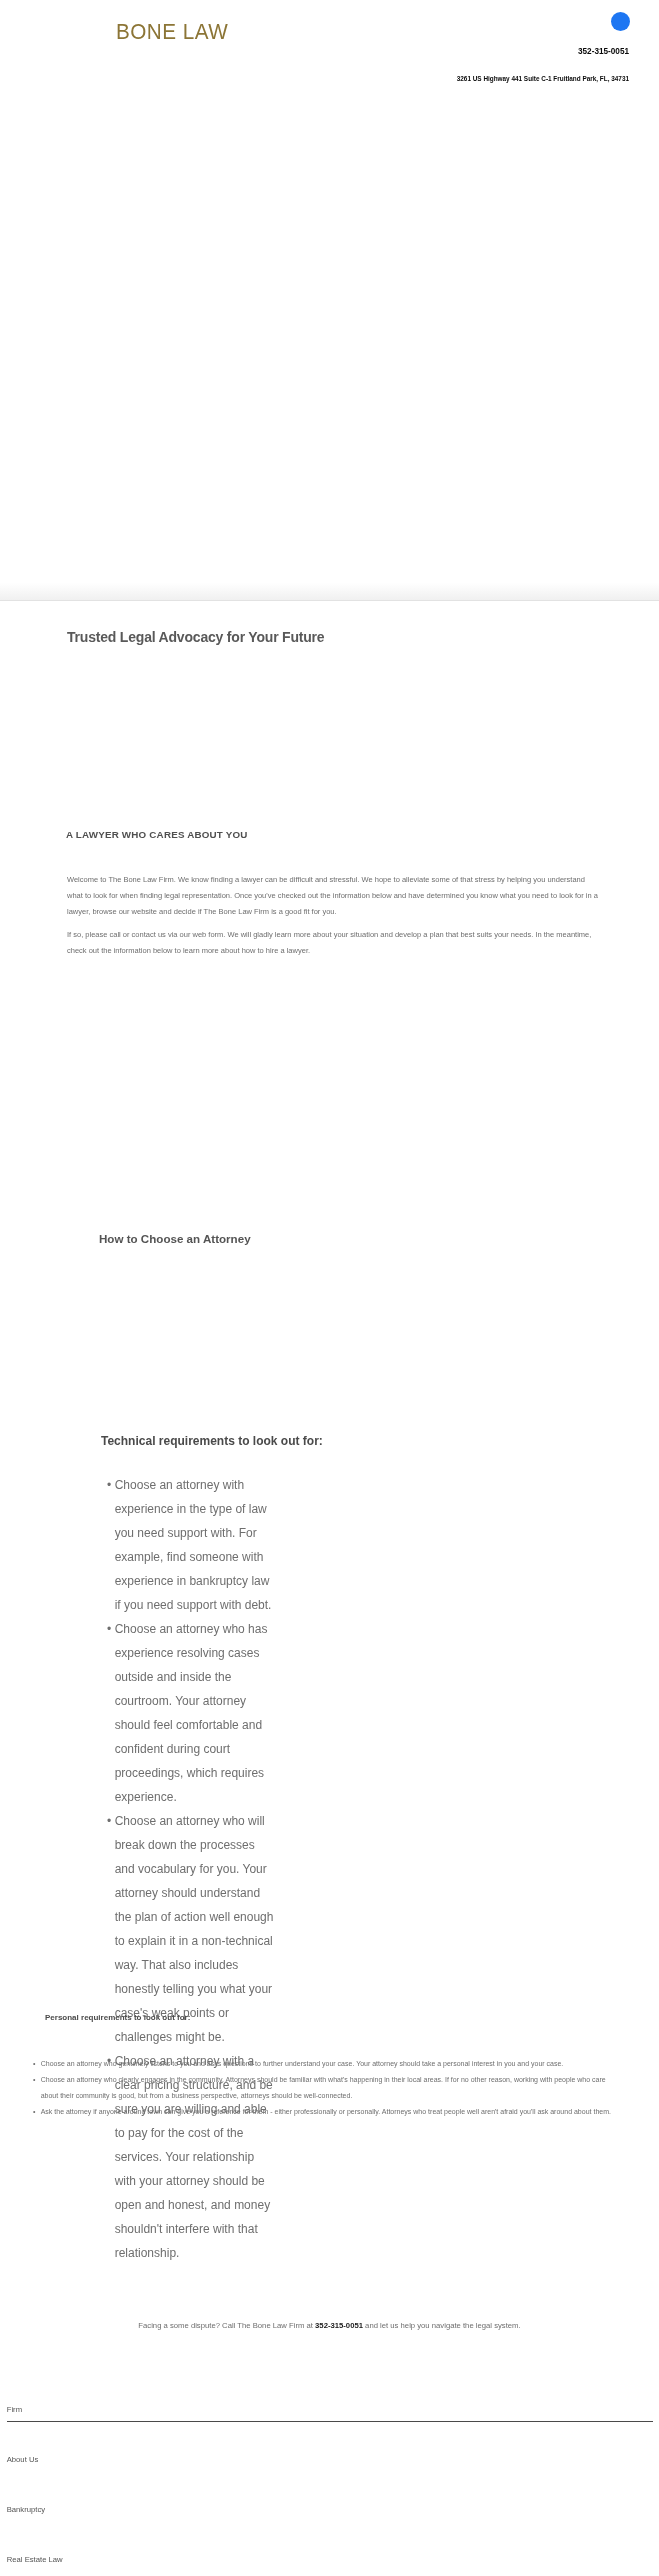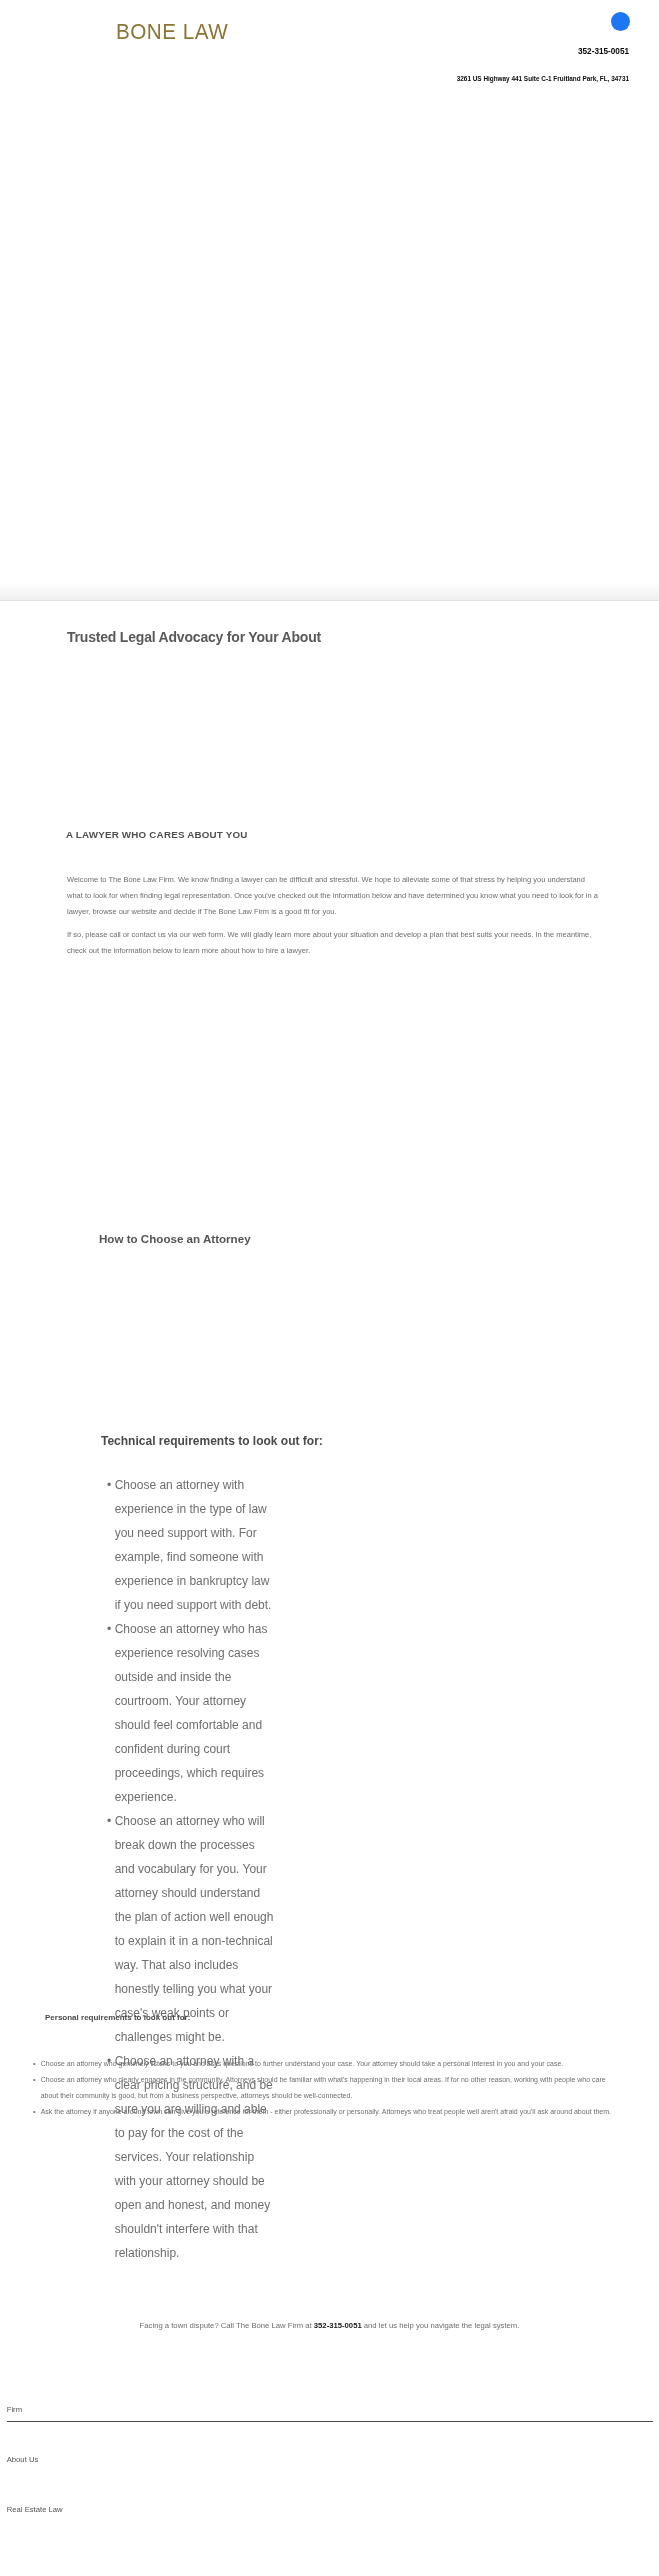--- a/index.html
+++ b/index.html
@@ -56,21 +56,21 @@
 
 <div id="page">
 
   <div class="logo">BONE LAW</div>
   <div class="social-dot social-top"></div>
   <div class="phone-top">352-315-0051</div>
   <div class="addr-top">3261 US Highway 441 Suite C-1 Fruitland Park, FL, 34731</div>
 
   <div class="hero"></div>
 
-  <div class="hero-title">Trusted Legal Advocacy for Your About</div>
+  <div class="hero-title">Trusted Legal Advocacy for Your Future</div>
 
   <div class="intro-h">A LAWYER WHO CARES ABOUT YOU</div>
   <div class="intro-p">
     <p>Welcome to The Bone Law Firm. We know finding a lawyer can be difficult and stressful. We hope to alleviate some of that stress by helping you understand what to look for when finding legal representation. Once you've checked out the information below and have determined you know what you need to look for in a lawyer, browse our website and decide if The Bone Law Firm is a good fit for you.</p>
     <p>If so, please call or contact us via our web form. We will gladly learn more about your situation and develop a plan that best suits your needs. In the meantime, check out the information below to learn more about how to hire a lawyer.</p>
   </div>
 
   <div class="choose-h">How to Choose an Attorney</div>
 
   <div class="tech-h">Technical requirements to look out for:</div>
@@ -81,28 +81,29 @@
     <li>Choose an attorney with a clear pricing structure, and be sure you are willing and able to pay for the cost of the services. Your relationship with your attorney should be open and honest, and money shouldn't interfere with that relationship.</li>
   </ul>
 
   <div class="pers-h">Personal requirements to look out for:</div>
   <ul class="blist pers-list">
     <li>Choose an attorney who genuinely listens to you and asks questions to further understand your case. Your attorney should take a personal interest in you and your case.</li>
     <li>Choose an attorney who clearly engages in the community. Attorneys should be familiar with what's happening in their local areas. If for no other reason, working with people who care about their community is good, but from a business perspective, attorneys should be well-connected.</li>
     <li>Ask the attorney if anyone around town can give you a reference for them - either professionally or personally. Attorneys who treat people well aren't afraid you'll ask around about them.</li>
   </ul>
 
-  <div class="cta"><span>Facing a town dispute? Call The Bone Law Firm at </span><b>352-315-0051</b><span> and let us help you navigate the legal system.</span></div>
+  <div class="cta"><span>Facing a some dispute? Call The Bone Law Firm at </span><b>352-315-0051</b><span> and let us help you navigate the legal system.</span></div>
 
   <div class="fnav">
     <ul>
       <li>
         <a href="#">Firm</a>
         <div class="nav-underline"></div>
       </li>
       <li><a href="#">About Us</a></li>
+      <li><a href="#">Bankruptcy</a></li>
       <li><a href="#">Real Estate Law</a></li>
 
     </ul>
   </div>
 
 </div>
 
 
 </body></html>

